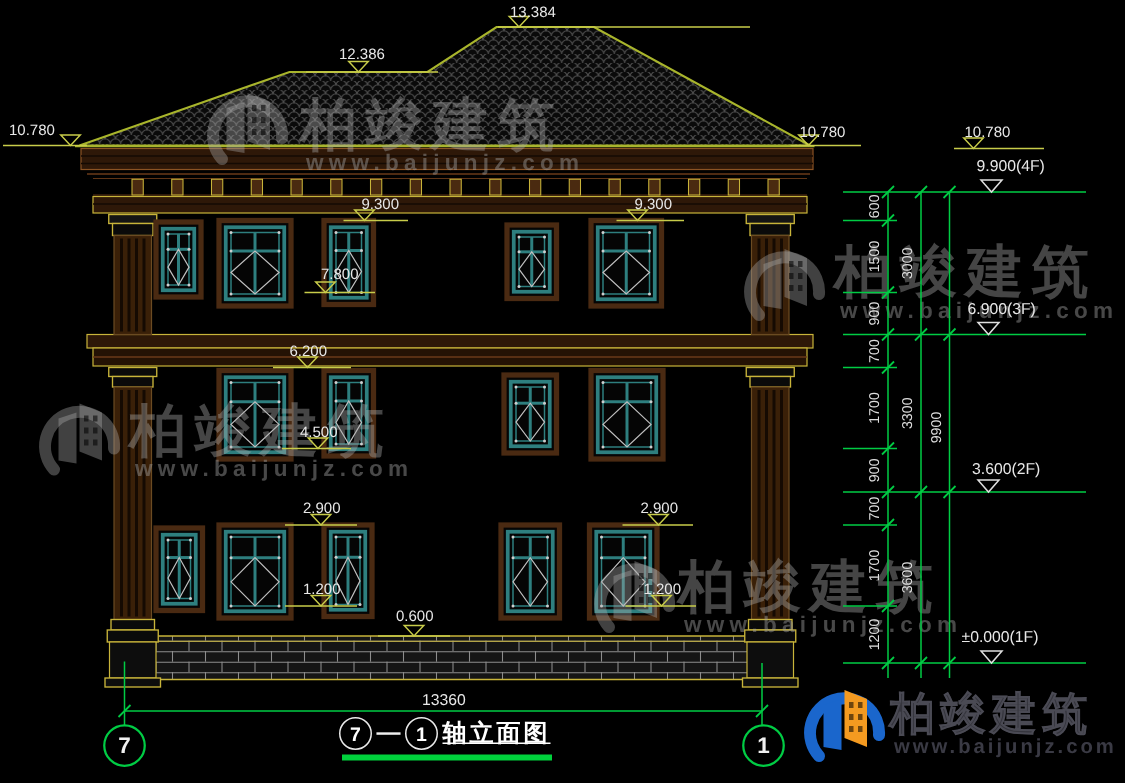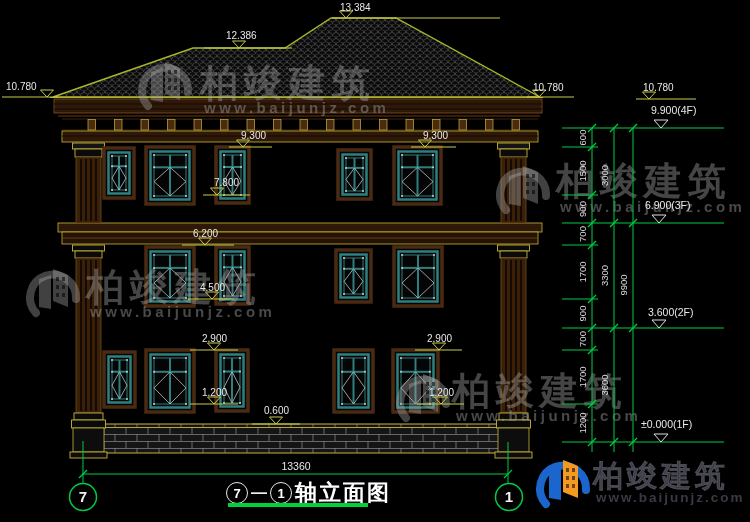--- a/index.html
+++ b/index.html
@@ -4,21 +4,21 @@
 <style>
   html,body{margin:0;padding:0;background:#000;}
   #canvas{position:relative;width:750px;height:522px;background:#000;overflow:hidden;
           font-family:"Liberation Sans",sans-serif;}
   #dwg{position:absolute;left:0;top:0;}
   .titleblock{position:absolute;left:226px;top:478px;display:flex;align-items:center;
               gap:3px;color:#efefef;}
   .circ{display:inline-flex;align-items:center;justify-content:center;width:20px;height:20px;
         border:1.6px solid #e9e9e9;border-radius:50%;font-size:13px;font-weight:bold;color:#fff;}
   .dash{font-size:16px;font-weight:bold;line-height:10px;}
-  .ttl{font-size:22px;font-weight:bold;letter-spacing:2px;color:#fff;white-space:nowrap;}
+  .ttl{font-size:16px;font-weight:bold;letter-spacing:2px;color:#fff;white-space:nowrap;text-decoration:underline;}
   .underline{position:absolute;left:2px;top:25px;width:140px;height:4px;background:#00d23c;}
 </style>
 </head>
 <body>
 
 <div id="canvas">
   <svg id="dwg" width="750" height="522" viewBox="0 0 750 522">
       <defs>
         <pattern id="tiles" width="7" height="6" patternUnits="userSpaceOnUse">
           <rect width="7" height="6" fill="#0a0a0a"></rect>

